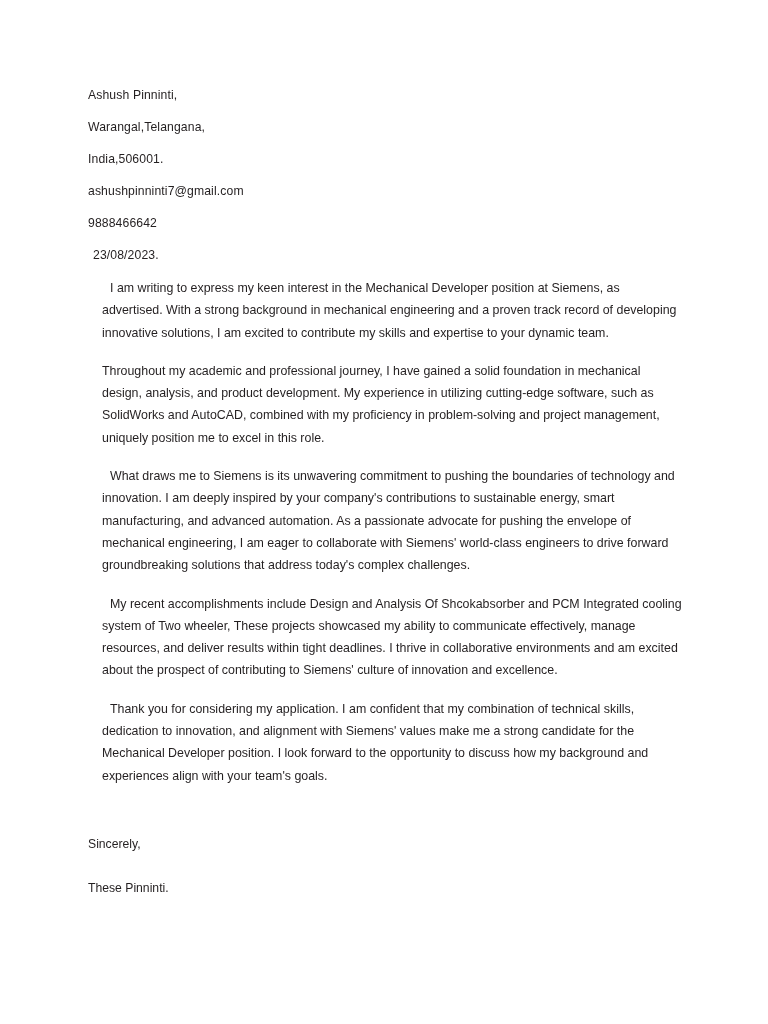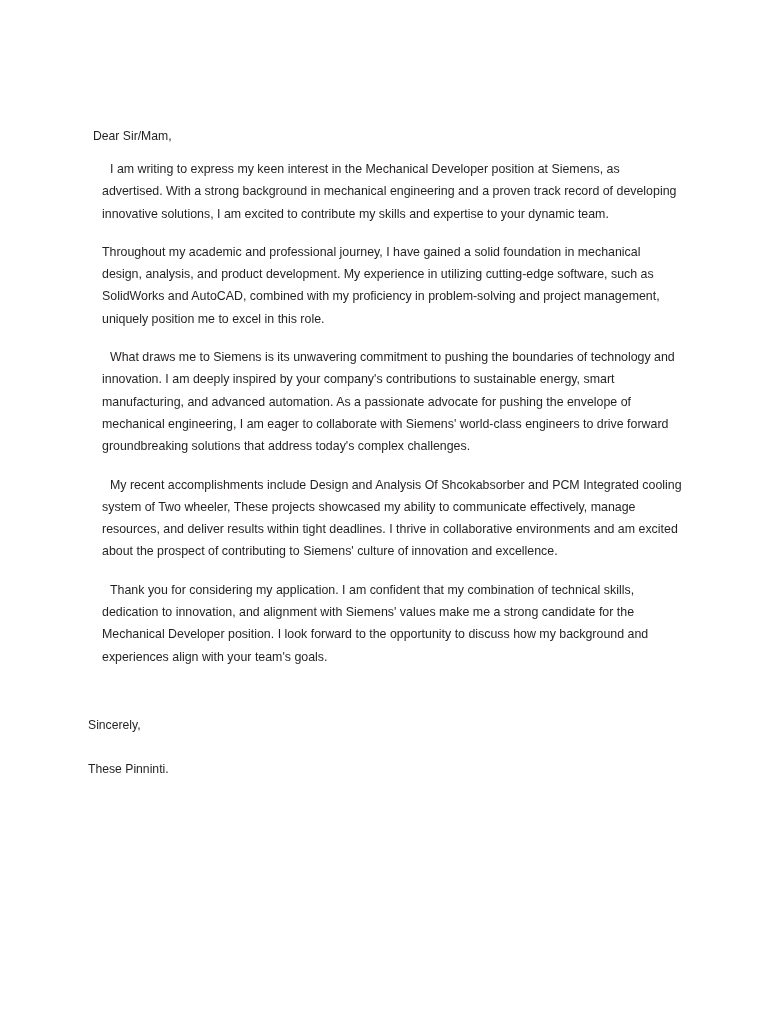--- a/index.html
+++ b/index.html
@@ -83,22 +83,29 @@
     margin-bottom: 0;
   }
 </style>
 </head>
 <body>
 
 <div class="page">
 
   <div class="letter-body">
 
+    <div class="sender-block">
+      <div class="sender-line">Ashush Pinninti,</div>
+      <div class="sender-line">Warangal,Telangana,</div>
+      <div class="sender-line">India,506001.</div>
+      <div class="sender-line">ashushpinninti7@gmail.com</div>
+      <div class="sender-line">9888466642</div>
+      <div class="sender-line date-line">23/08/2023.</div>
+    </div>
 
-    <div class="salutation">Dear Sir/Mam,</div>
 
     <p class="para">I am writing to express my keen interest in the Mechanical Developer position at Siemens, as advertised. With a strong background in mechanical engineering and a proven track record of developing innovative solutions, I am excited to contribute my skills and expertise to your dynamic team.</p>
 
     <p class="para no-indent">Throughout my academic and professional journey, I have gained a solid foundation in mechanical design, analysis, and product development. My experience in utilizing cutting-edge software, such as SolidWorks and AutoCAD, combined with my proficiency in problem-solving and project management, uniquely position me to excel in this role.</p>
 
     <p class="para">What draws me to Siemens is its unwavering commitment to pushing the boundaries of technology and innovation. I am deeply inspired by your company's contributions to sustainable energy, smart manufacturing, and advanced automation. As a passionate advocate for pushing the envelope of mechanical engineering, I am eager to collaborate with Siemens' world-class engineers to drive forward groundbreaking solutions that address today's complex challenges.</p>
 
     <p class="para">My recent accomplishments include Design and Analysis Of Shcokabsorber and PCM Integrated cooling system of Two wheeler, These projects showcased my ability to communicate effectively, manage resources, and deliver results within tight deadlines. I thrive in collaborative environments and am excited about the prospect of contributing to Siemens' culture of innovation and excellence.</p>
 
     <p class="para">Thank you for considering my application. I am confident that my combination of technical skills, dedication to innovation, and alignment with Siemens' values make me a strong candidate for the Mechanical Developer position. I look forward to the opportunity to discuss how my background and experiences align with your team's goals.</p>

